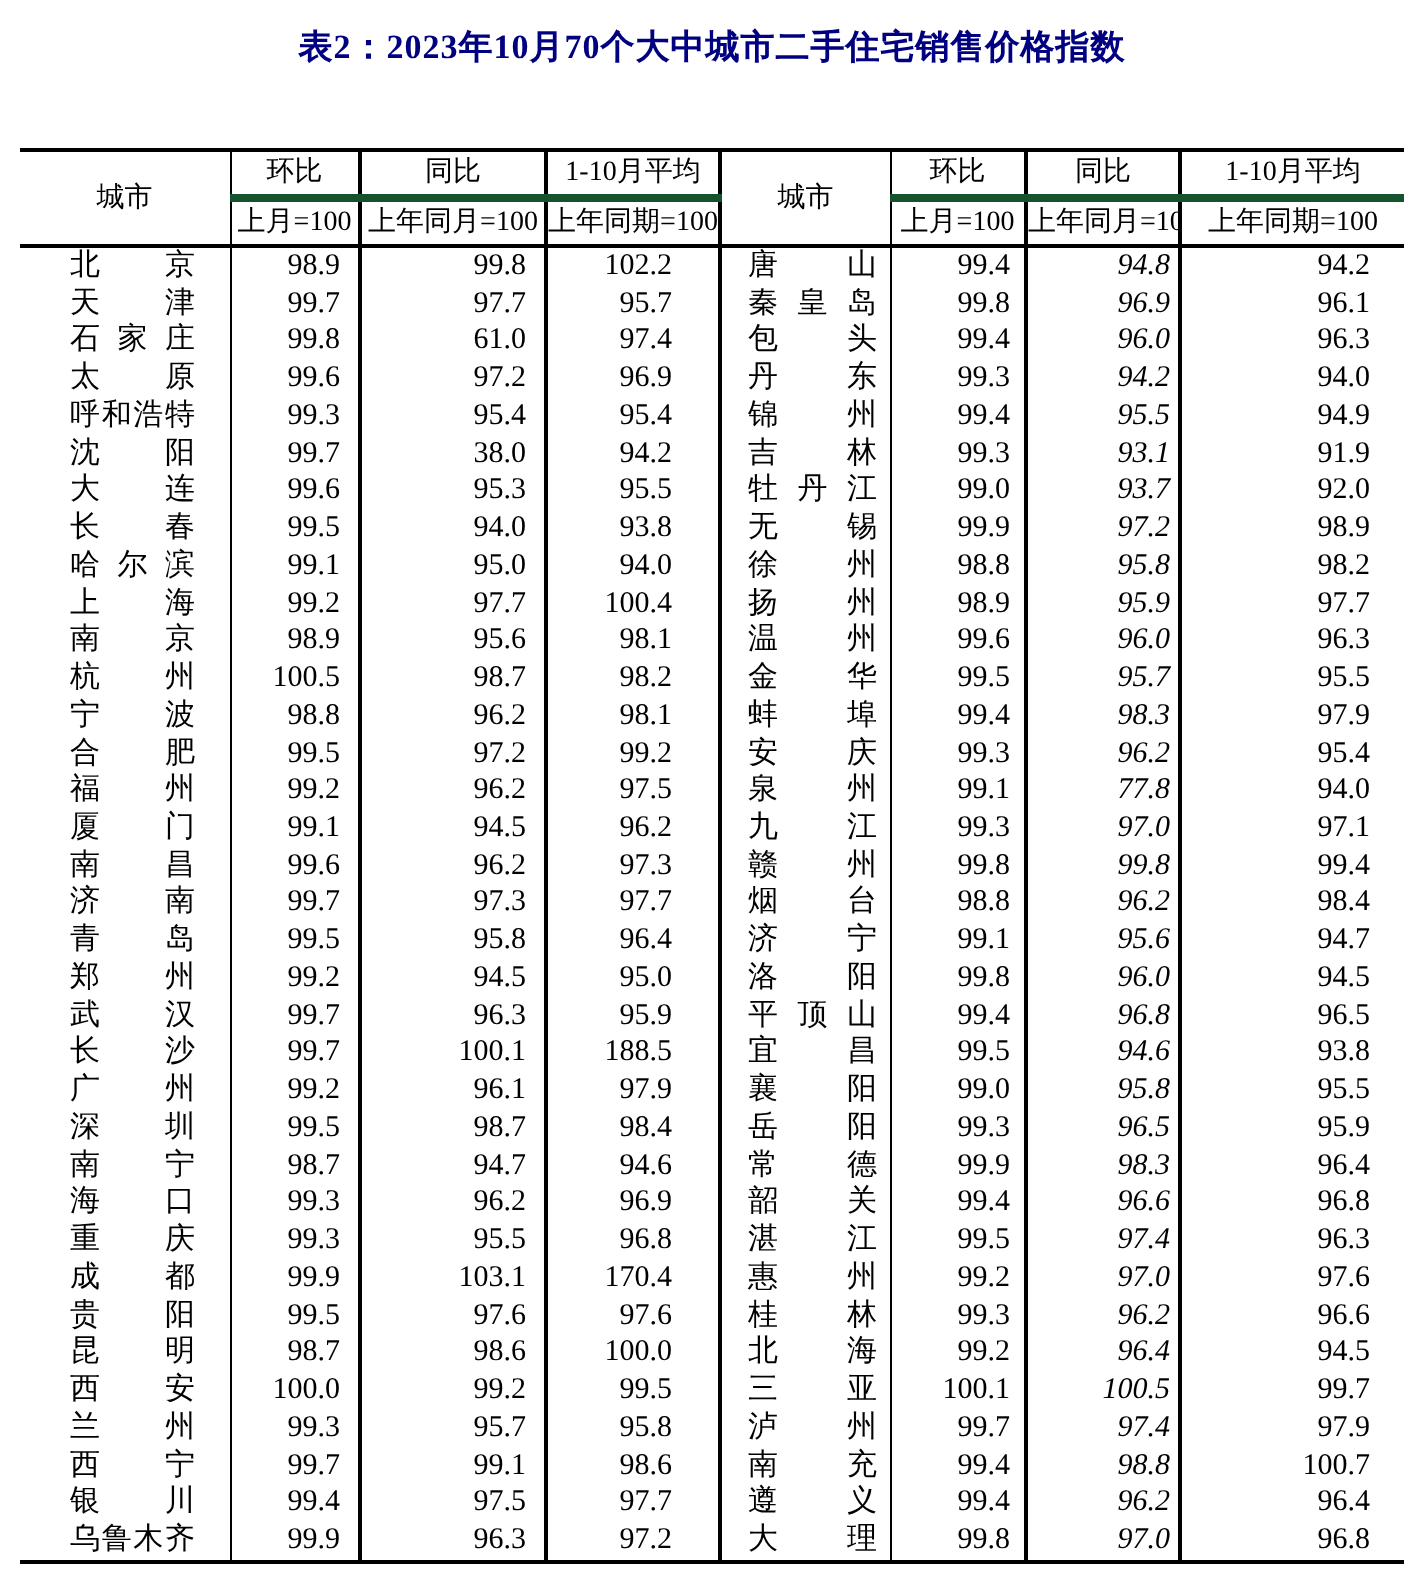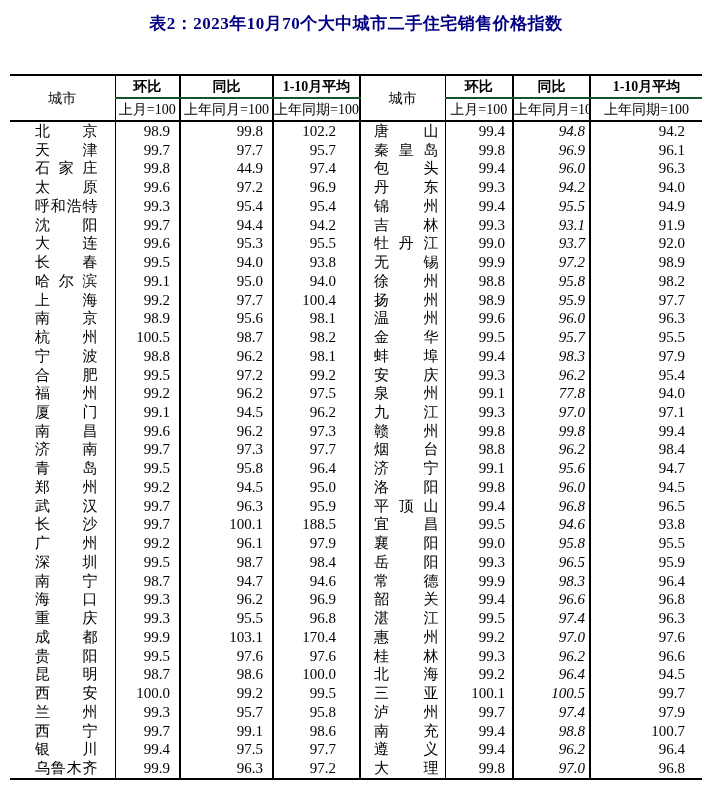--- a/index.html
+++ b/index.html
@@ -44,21 +44,21 @@
   td.c2, td.c3, td.c6, td.c7 { border-right: 2px solid #000; }
   td.c4 { border-right: 2px solid #000; } 
   td.c8 { border-right: none; }
 
   thead td {
     text-align: center;
     font-size: 14px;
     height: 21px;
     line-height: 21px;
   }
-  thead tr.h1 td.top { border-bottom: 2px solid #14532d; font-weight: bold; }
+  thead tr.h1 td.top { border-bottom: 4px solid #14532d; }
   thead tr.h2 td, thead td.city-h { border-bottom: 2px solid #000; }
 
   tbody td {
     height: 18.74px;
     line-height: 18.74px;
     font-size: 15px;
   }
   tbody td.num { text-align: right; }
   td.c2.num { padding-right: 9px; }
   td.c3.num { padding-right: 9px; }
@@ -130,21 +130,21 @@
           <td class="c3 num">97.7</td>
           <td class="c4 num">95.7</td>
           <td class="c5"><span class="city-name">秦皇岛</span></td>
           <td class="c6 num">99.8</td>
           <td class="c7 num">96.9</td>
           <td class="c8 num">96.1</td>
         </tr>
         <tr>
           <td class="c1"><span class="city-name">石家庄</span></td>
           <td class="c2 num">99.8</td>
-          <td class="c3 num">44.9</td>
+          <td class="c3 num">61.0</td>
           <td class="c4 num">97.4</td>
           <td class="c5"><span class="city-name">包头</span></td>
           <td class="c6 num">99.4</td>
           <td class="c7 num">96.0</td>
           <td class="c8 num">96.3</td>
         </tr>
         <tr>
           <td class="c1"><span class="city-name">太原</span></td>
           <td class="c2 num">99.6</td>
           <td class="c3 num">97.2</td>
@@ -160,21 +160,21 @@
           <td class="c3 num">95.4</td>
           <td class="c4 num">95.4</td>
           <td class="c5"><span class="city-name">锦州</span></td>
           <td class="c6 num">99.4</td>
           <td class="c7 num">95.5</td>
           <td class="c8 num">94.9</td>
         </tr>
         <tr>
           <td class="c1"><span class="city-name">沈阳</span></td>
           <td class="c2 num">99.7</td>
-          <td class="c3 num">94.4</td>
+          <td class="c3 num">38.0</td>
           <td class="c4 num">94.2</td>
           <td class="c5"><span class="city-name">吉林</span></td>
           <td class="c6 num">99.3</td>
           <td class="c7 num">93.1</td>
           <td class="c8 num">91.9</td>
         </tr>
         <tr>
           <td class="c1"><span class="city-name">大连</span></td>
           <td class="c2 num">99.6</td>
           <td class="c3 num">95.3</td>

